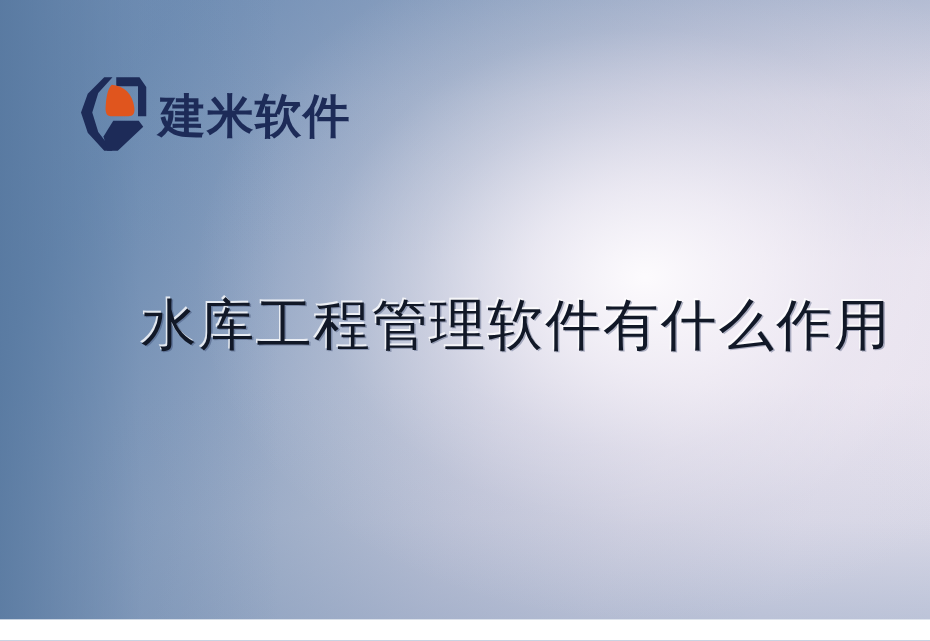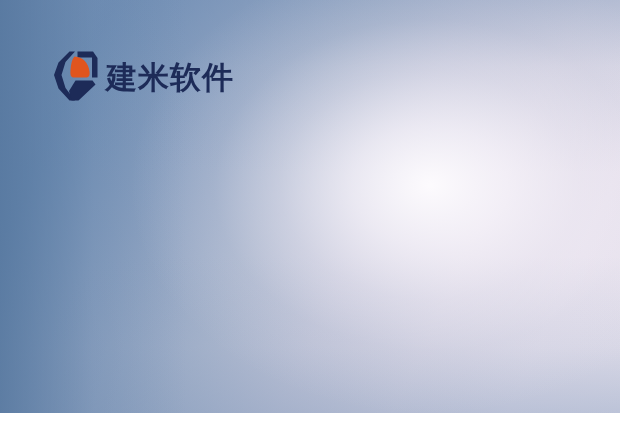--- a/index.html
+++ b/index.html
@@ -130,14 +130,15 @@
 
       <path d="M23.5 30.5 L40.5 30.5 L43.5 34.5 L26.5 50.5 L19.5 50.5 L17.0 41.0 Z" fill="#1d2b58"></path>
 
       <path d="M25.5 1.5 L41.0 1.5 L45.5 8.0 L45.5 27.5 L40.0 27.5 L40.0 7.5 L25.5 7.5 Z" fill="#1d2b58"></path>
 
       <path d="M22.5 6.5 C30.5 7.0 36.5 12.5 37.5 21.5 C38.0 25.5 37.0 27.5 33.5 27.5 L22.0 27.5 C19.0 27.5 18.0 25.0 18.5 20.0 C19.0 13.5 20.0 9.0 22.5 6.5 Z" fill="#e0551e"></path>
     </svg>
     <div id="logo-text">建米软件</div>
   </div>
 
+  <div id="headline">水库工程管理软件有什么作用</div>
 
 </div>
 
 </body></html>

